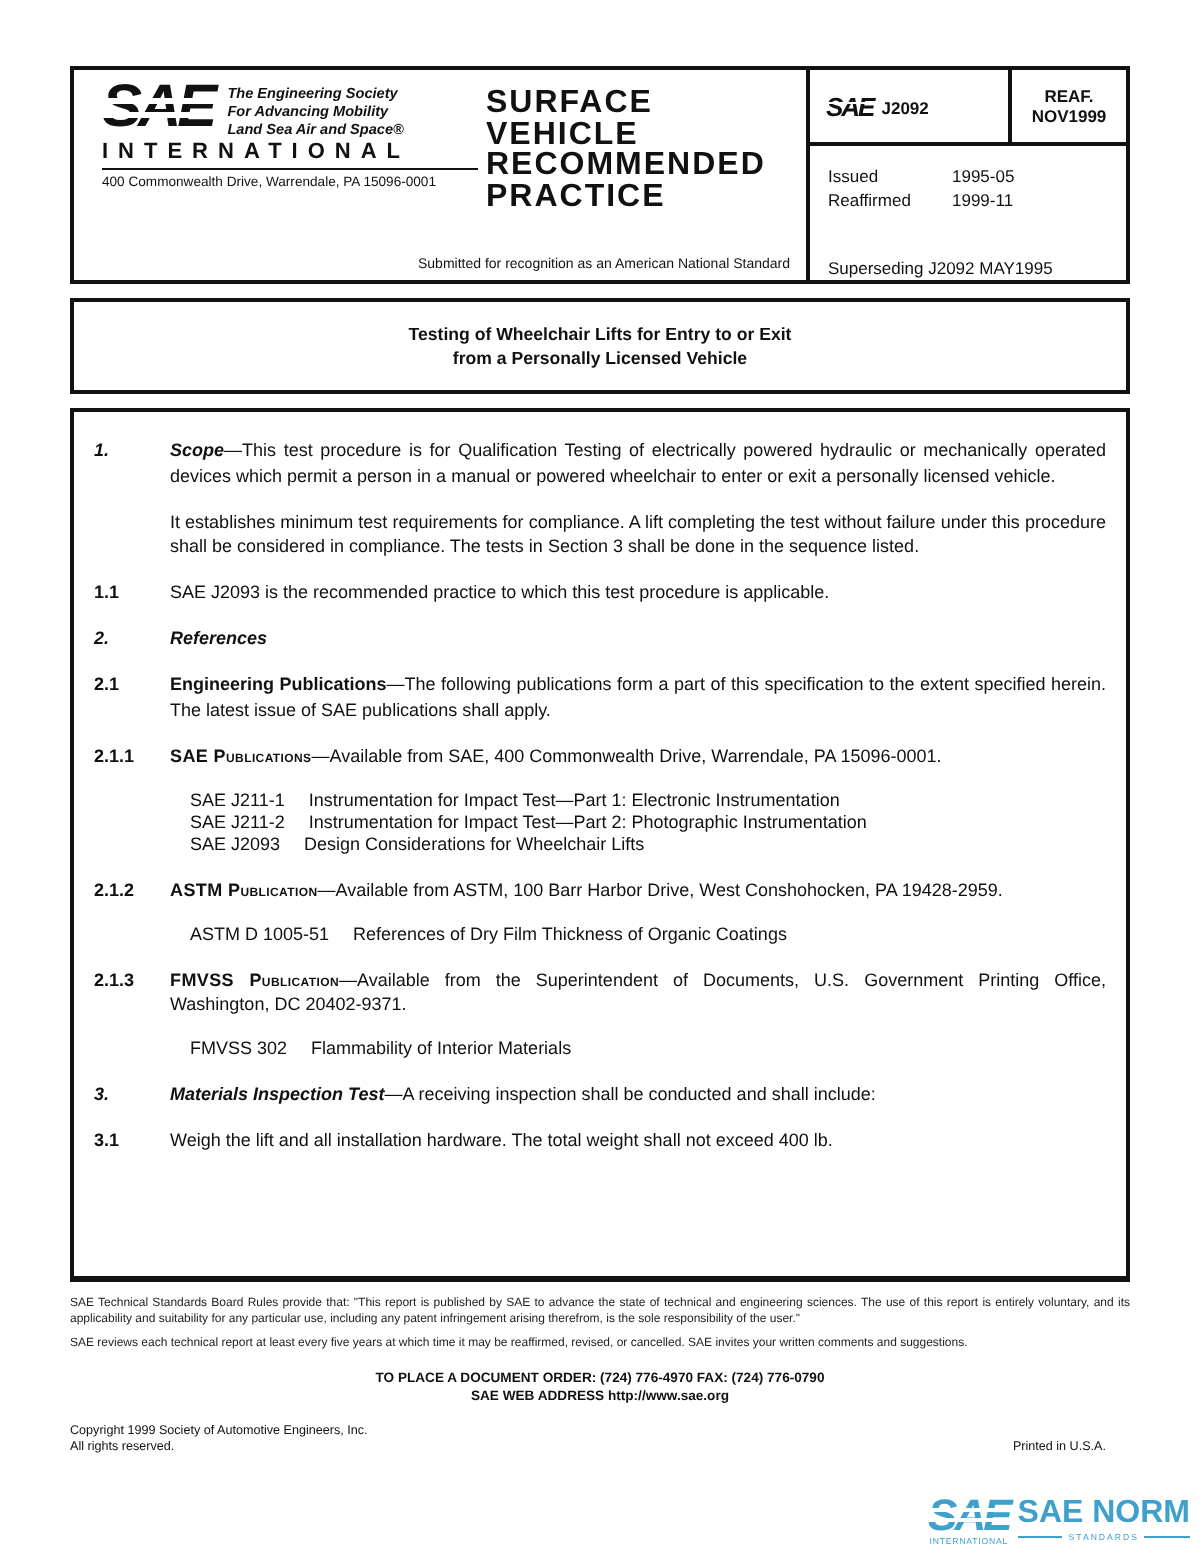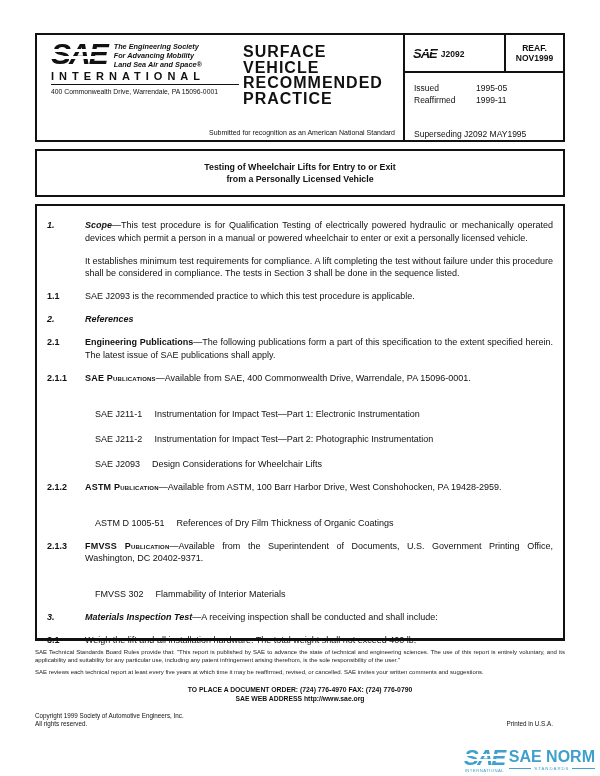--- a/index.html
+++ b/index.html
@@ -45,21 +45,21 @@
   
   .content-box { margin-top:7px; border:2px solid #111; border-bottom-width:3px; height:437px;
     box-sizing:border-box; padding:13px 10px 0 10px; font-size:9px; line-height:12.5px; }
   .para { display:grid; grid-template-columns:38px 1fr; margin-bottom:10.5px; }
   .num { font-weight:bold; }
   .num.it { font-style:italic; }
   .body { text-align:justify; }
   b.hi { font-style:italic; }
   b.hc { font-variant:small-caps; letter-spacing:0.2px; }
   .pubs { margin-left:48px; margin-bottom:10.5px; line-height:11.3px; }
-  .pub-label { display:inline-block; margin-right:12px;margin-top:14px; }
+  .pub-label { display:inline-block; margin-right:12px; }
 
   
   .footer { margin-top:8px; }
   .legal { font-size:6px; line-height:7.5px; text-align:justify; margin:0 0 5px 0; color:#222; }
   .order { text-align:center; font-weight:bold; font-size:6.8px; line-height:9px; margin-top:8px; }
   .bottom-row { display:flex; justify-content:space-between; margin-top:9px; font-size:6.3px; line-height:8px; }
   .printed { align-self:flex-end; padding-right:12px; }
 
   
   .stamp { position:absolute; right:5px; bottom:3px; display:flex; align-items:flex-start; color:#3fa0cc; gap:4px; }

